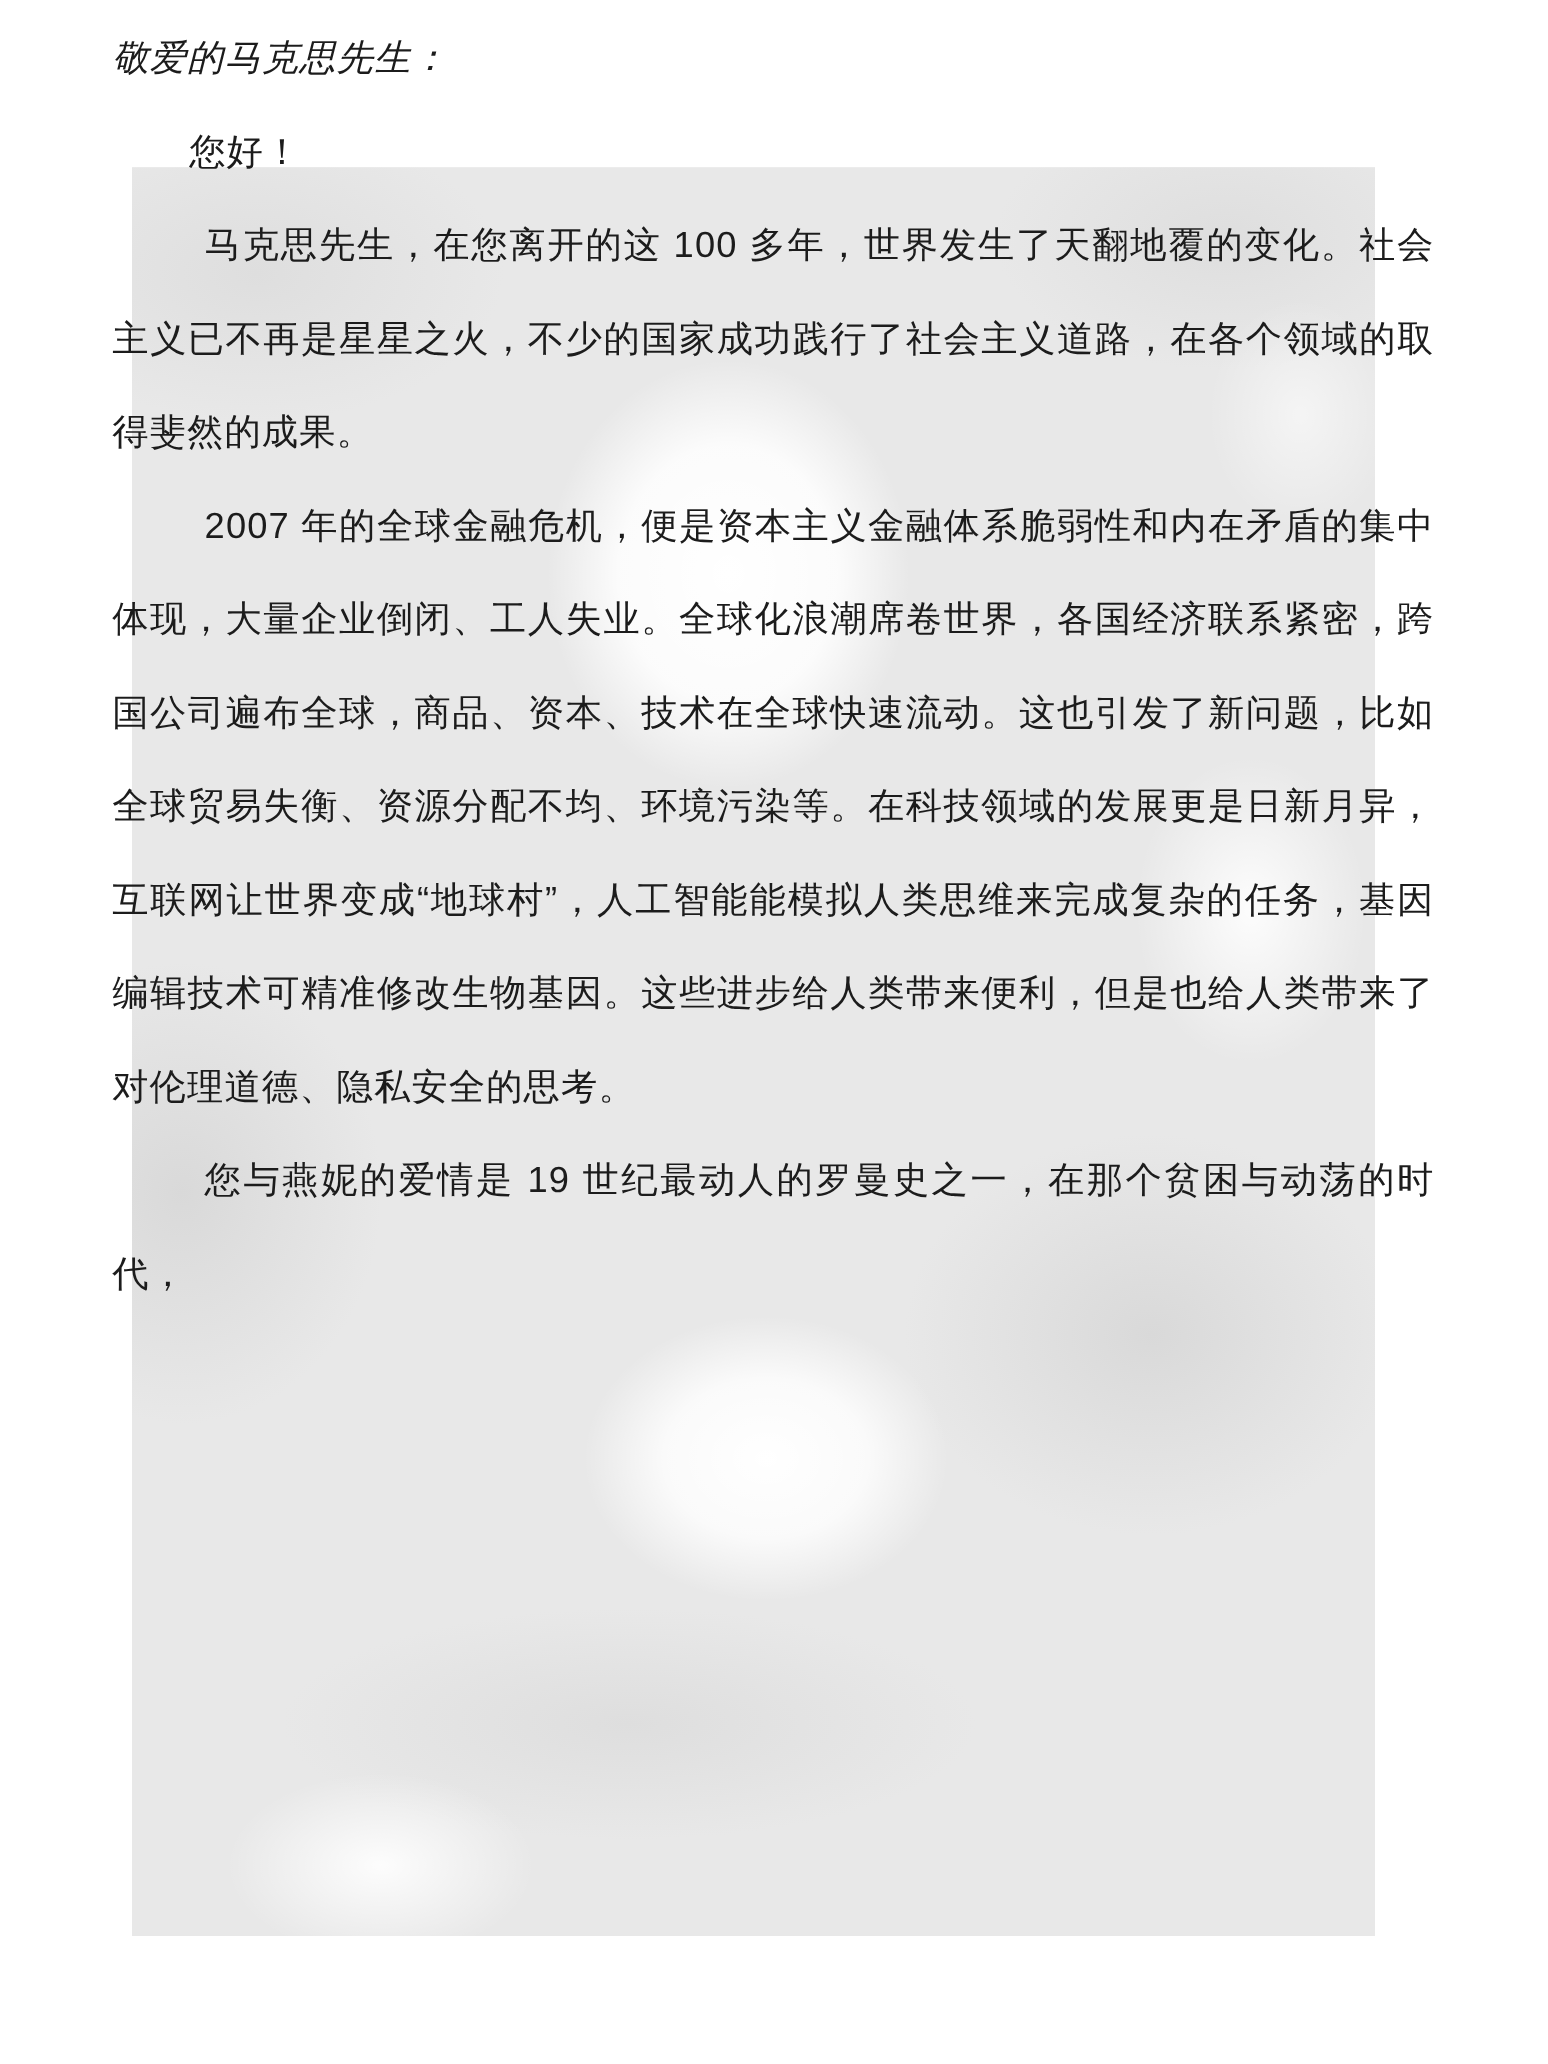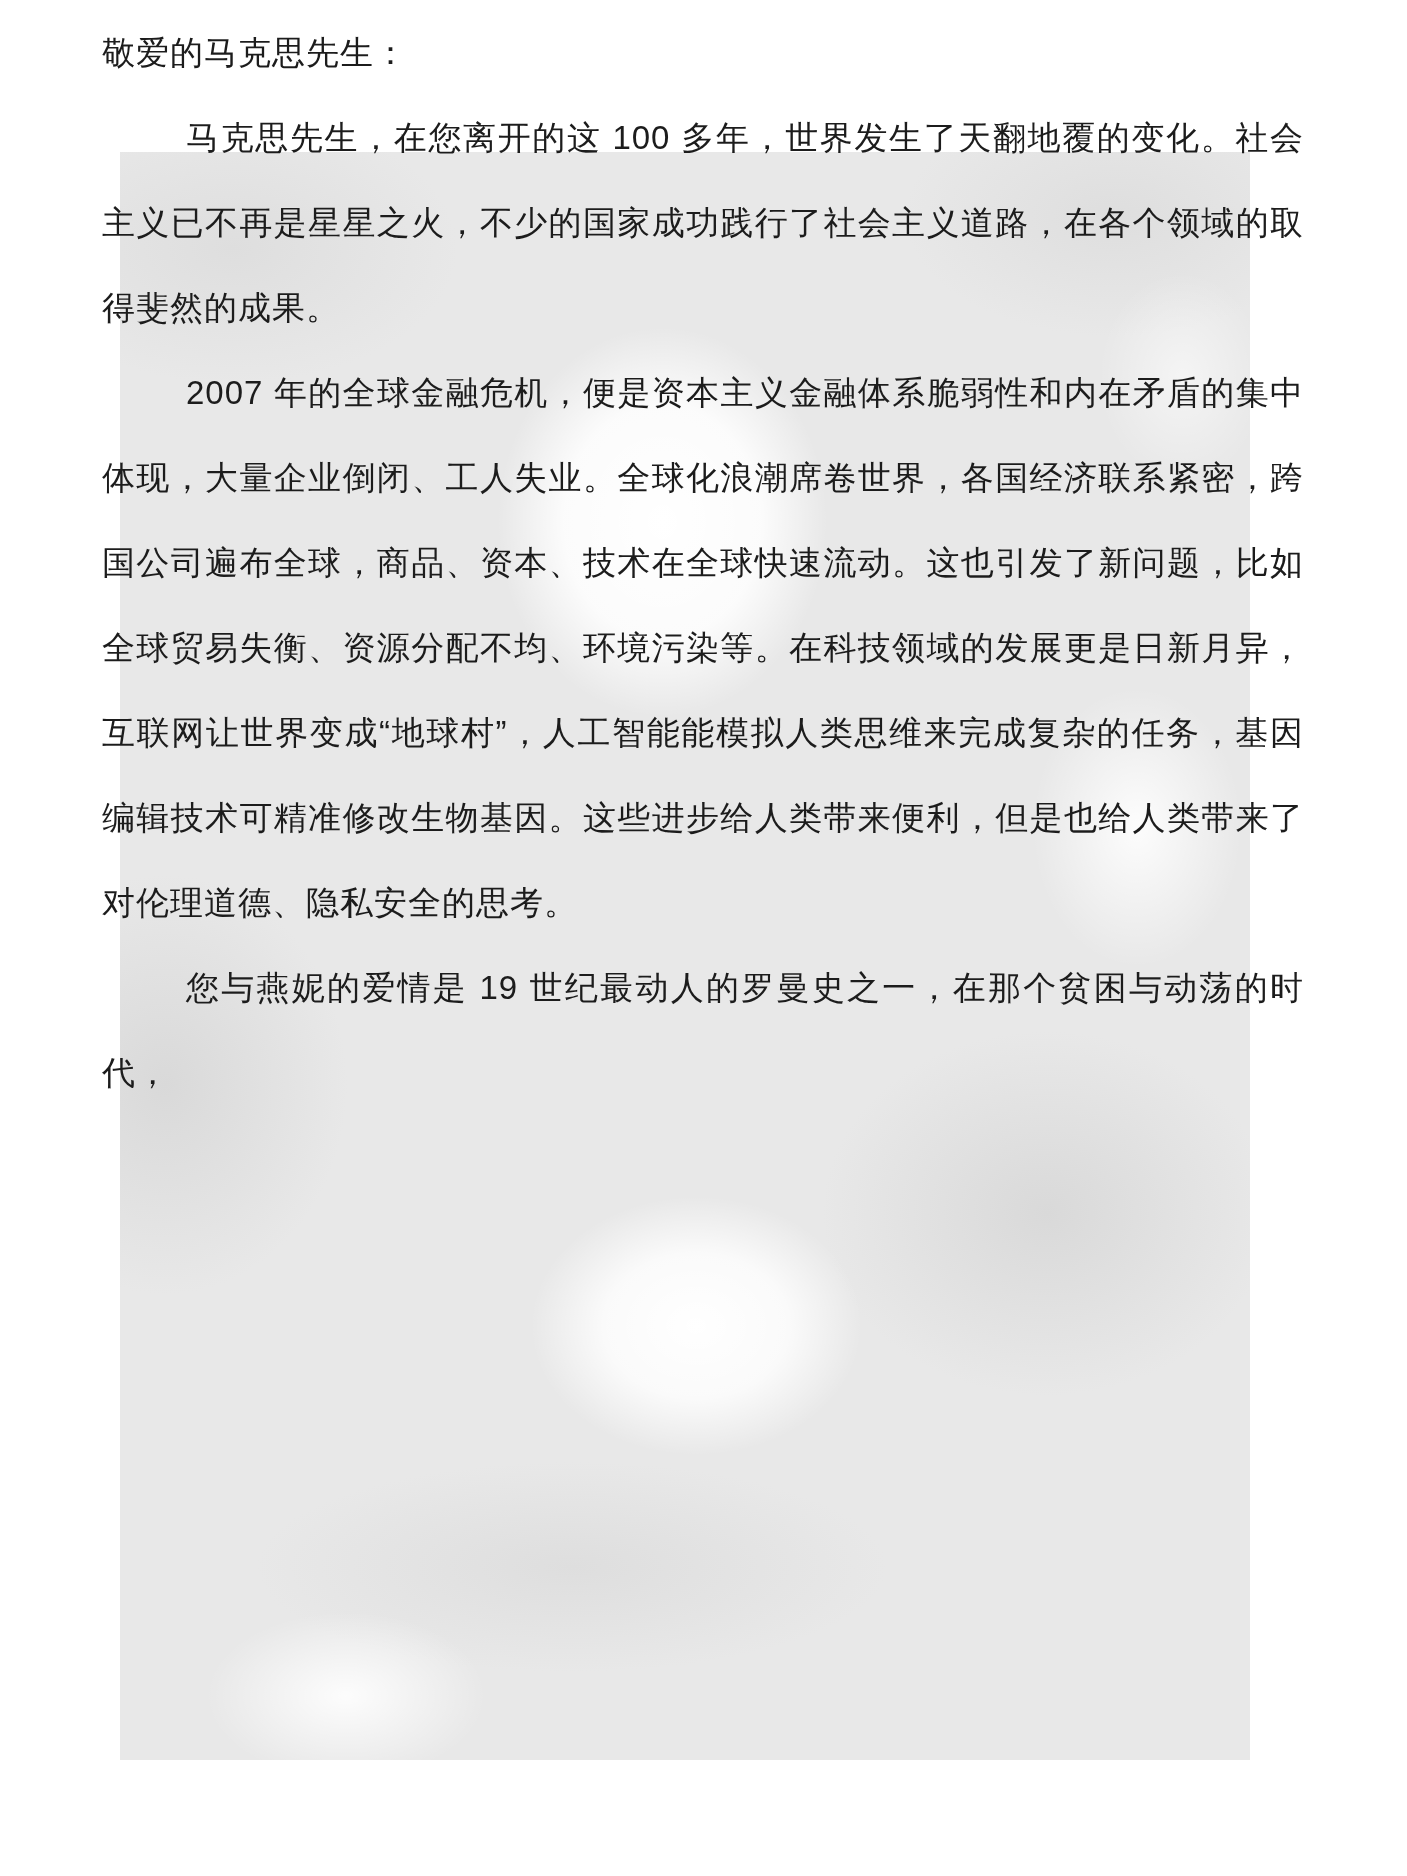--- a/index.html
+++ b/index.html
@@ -43,27 +43,28 @@
     width:1202px;
     font-size:33px;
     line-height:85px;
     letter-spacing:1px;
   }
   .letter p{
     margin:0;
     text-align:justify;
     text-justify:inter-character;
   }
-  .salutation{text-indent:0;}
+  .salutation{text-indent:0;font-style:italic;}
   .greeting{text-indent:70px;}
   .para{text-indent:84px;}
 </style>
 </head>
 <body>
 
 <div class="watermark"></div>
 
 <div class="letter">
   <p class="salutation">敬爱的马克思先生：</p>
+  <p class="greeting">您好！</p>
   <p class="para">马克思先生，在您离开的这 100 多年，世界发生了天翻地覆的变化。社会主义已不再是星星之火，不少的国家成功践行了社会主义道路，在各个领域的取得斐然的成果。</p>
   <p class="para">2007 年的全球金融危机，便是资本主义金融体系脆弱性和内在矛盾的集中体现，大量企业倒闭、工人失业。全球化浪潮席卷世界，各国经济联系紧密，跨国公司遍布全球，商品、资本、技术在全球快速流动。这也引发了新问题，比如全球贸易失衡、资源分配不均、环境污染等。在科技领域的发展更是日新月异，互联网让世界变成“地球村”，人工智能能模拟人类思维来完成复杂的任务，基因编辑技术可精准修改生物基因。这些进步给人类带来便利，但是也给人类带来了对伦理道德、隐私安全的思考。</p>
   <p class="para">您与燕妮的爱情是 19 世纪最动人的罗曼史之一，在那个贫困与动荡的时代，</p>
 </div>
 
 </body></html>

